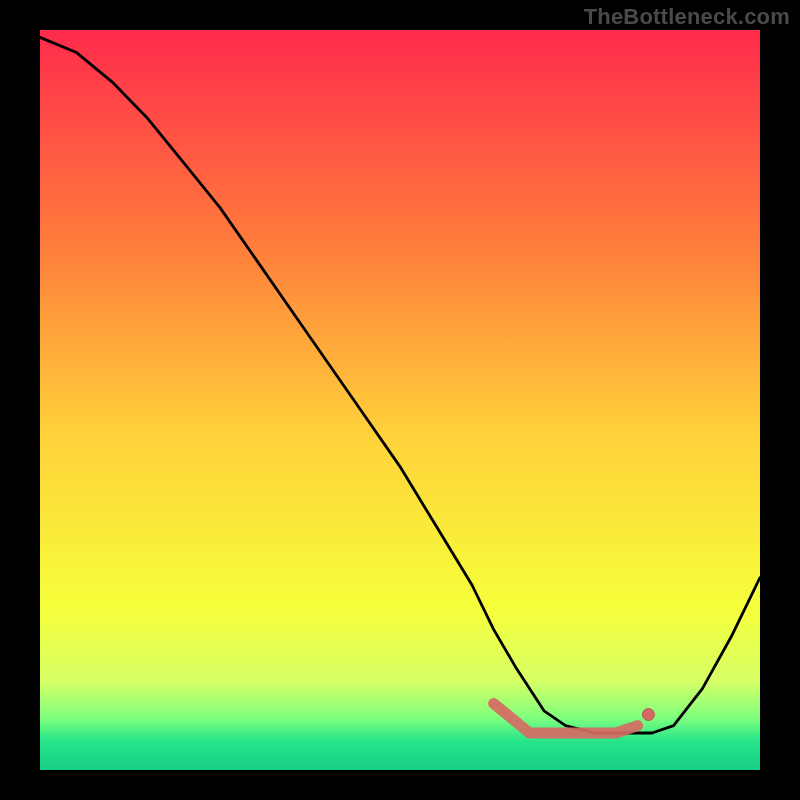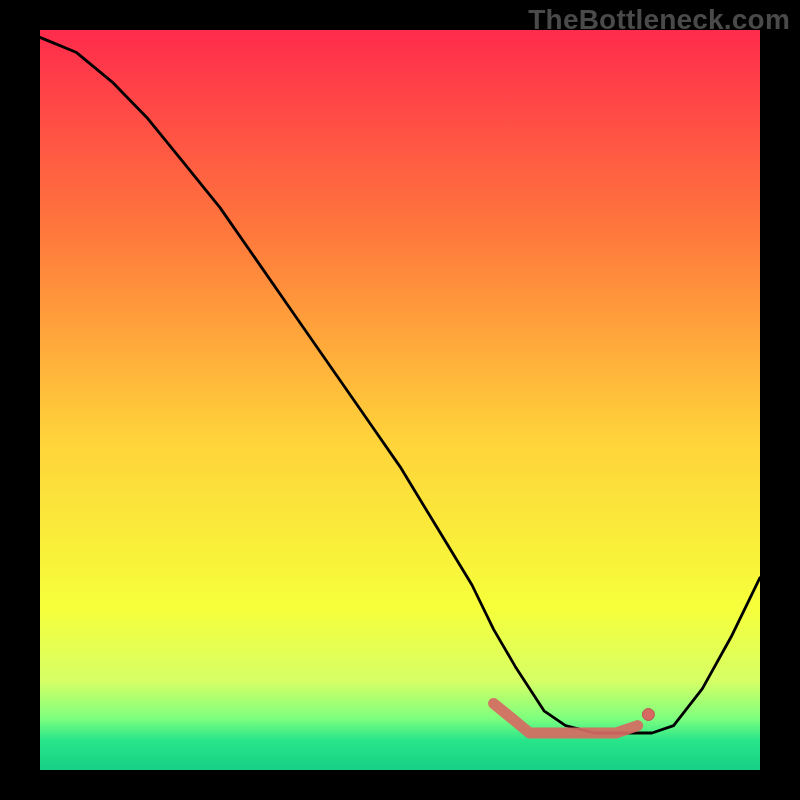--- a/index.html
+++ b/index.html
@@ -15,21 +15,21 @@
     position: relative;
     width: 800px;
     height: 800px;
     background: #000;
   }
   .watermark {
     position: absolute;
     top: 4px;
     right: 10px;
     color: #4a4a4a;
-    font-size: 28px;
+    font-size: 22px;
     font-weight: 600;
     letter-spacing: 0.2px;
   }
   .plot-area {
     position: absolute;
     left: 40px;
     top: 30px;
     width: 720px;
     height: 740px;
     overflow: hidden;

